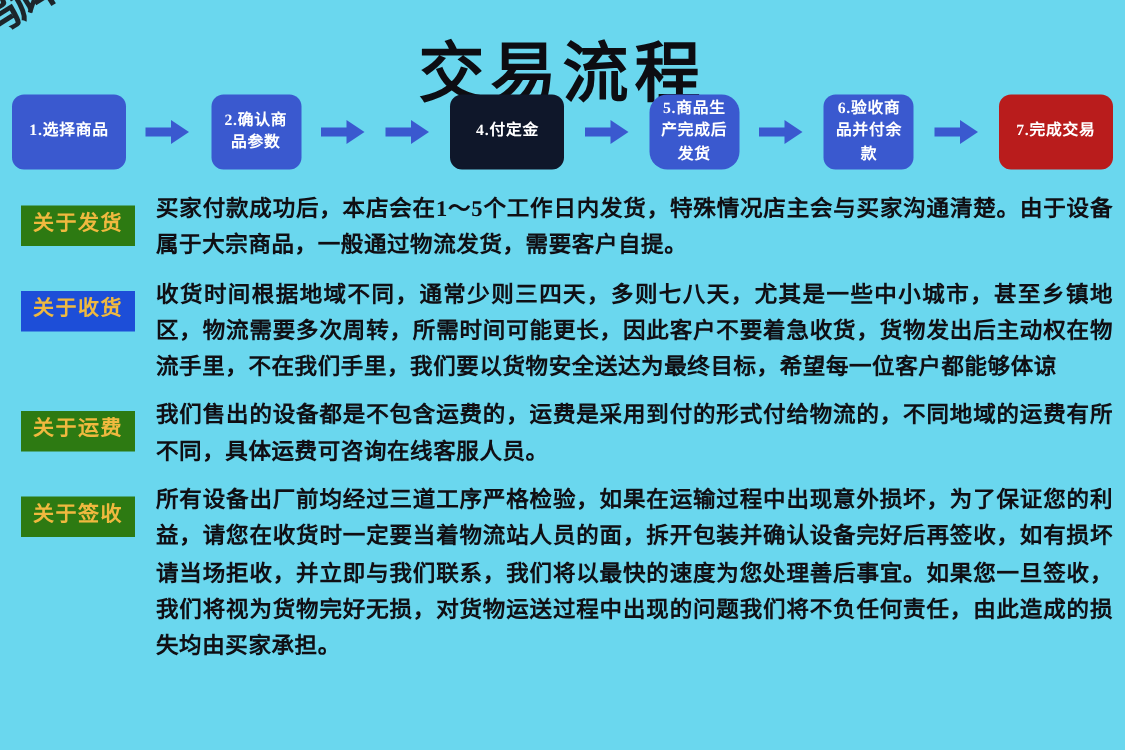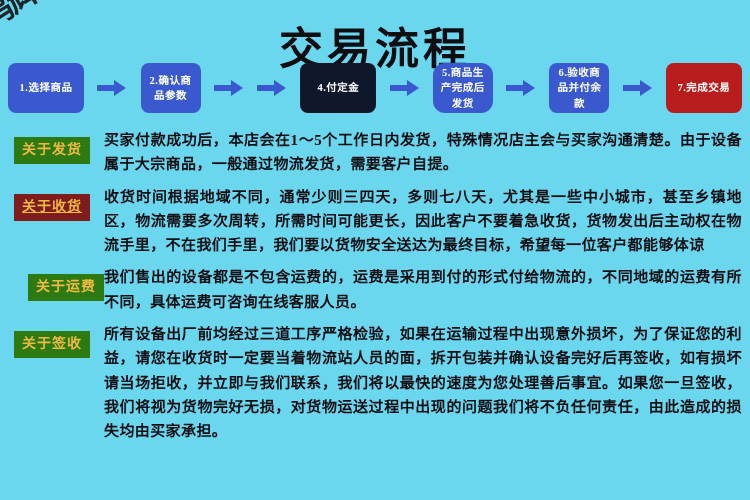--- a/index.html
+++ b/index.html
@@ -143,21 +143,21 @@
     font-weight: bold;
     line-height: 1.62;
     letter-spacing: .4px;
     text-align: justify;
     text-justify: inter-character;
     font-family: "Liberation Serif", "DejaVu Serif", serif;
   }
 
   .s1 .badge-col { padding-top: 9px; }
   .s2 .badge-col { padding-top: 9px; }
-  .s3 .badge-col { padding-top: 9px; justify-content: flex-end; }
+  .s3 .badge-col { padding-top: 9px; }
   .s4 .badge-col { padding-top: 9px; }
 </style>
 </head>
 <body style="background: rgb(106, 215, 238);">
 
 <div id="watermark">鸿辉</div>
 
 <div id="title" style="color: rgb(13, 13, 18);">交易流程</div>
 
 <div id="flow">
@@ -204,21 +204,21 @@
 
   <div class="section s1">
     <div class="badge-col">
       <div class="badge" style="background: rgb(45, 122, 18); color: rgb(240, 185, 63);">关于发货</div>
     </div>
     <div class="para">买家付款成功后，本店会在1～5个工作日内发货，特殊情况店主会与买家沟通清楚。由于设备属于大宗商品，一般通过物流发货，需要客户自提。</div>
   </div>
 
   <div class="section s2">
     <div class="badge-col">
-      <div class="badge" style="background: #7f1d1d; color: rgb(240, 185, 63); text-decoration: underline;">关于收货</div>
+      <div class="badge" style="background: #1d4ed8; color: rgb(240, 185, 63);">关于收货</div>
     </div>
     <div class="para">收货时间根据地域不同，通常少则三四天，多则七八天，尤其是一些中小城市，甚至乡镇地区，物流需要多次周转，所需时间可能更长，因此客户不要着急收货，货物发出后主动权在物流手里，不在我们手里，我们要以货物安全送达为最终目标，希望每一位客户都能够体谅</div>
   </div>
 
   <div class="section s3">
     <div class="badge-col">
       <div class="badge" style="background: rgb(45, 122, 18); color: rgb(240, 185, 63);">关于运费</div>
     </div>
     <div class="para">我们售出的设备都是不包含运费的，运费是采用到付的形式付给物流的，不同地域的运费有所不同，具体运费可咨询在线客服人员。</div>
   </div>

